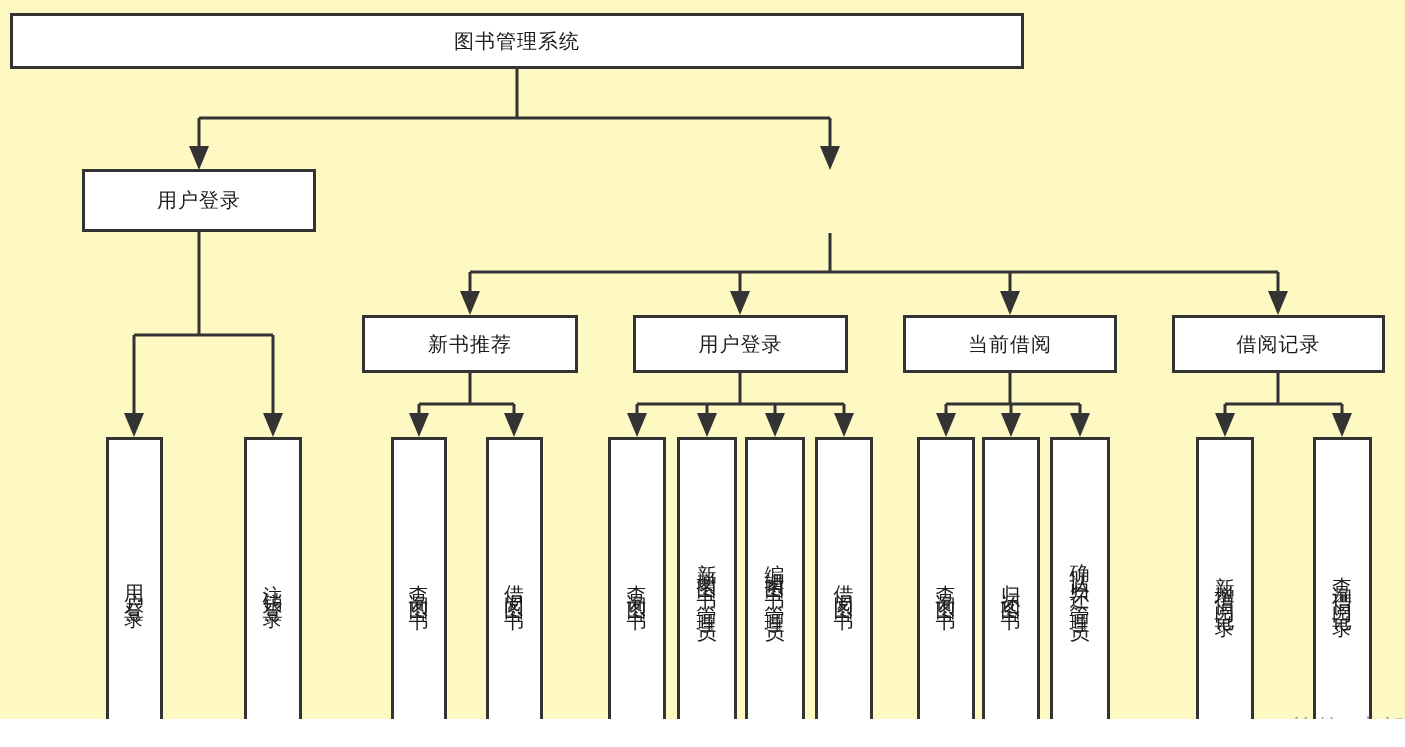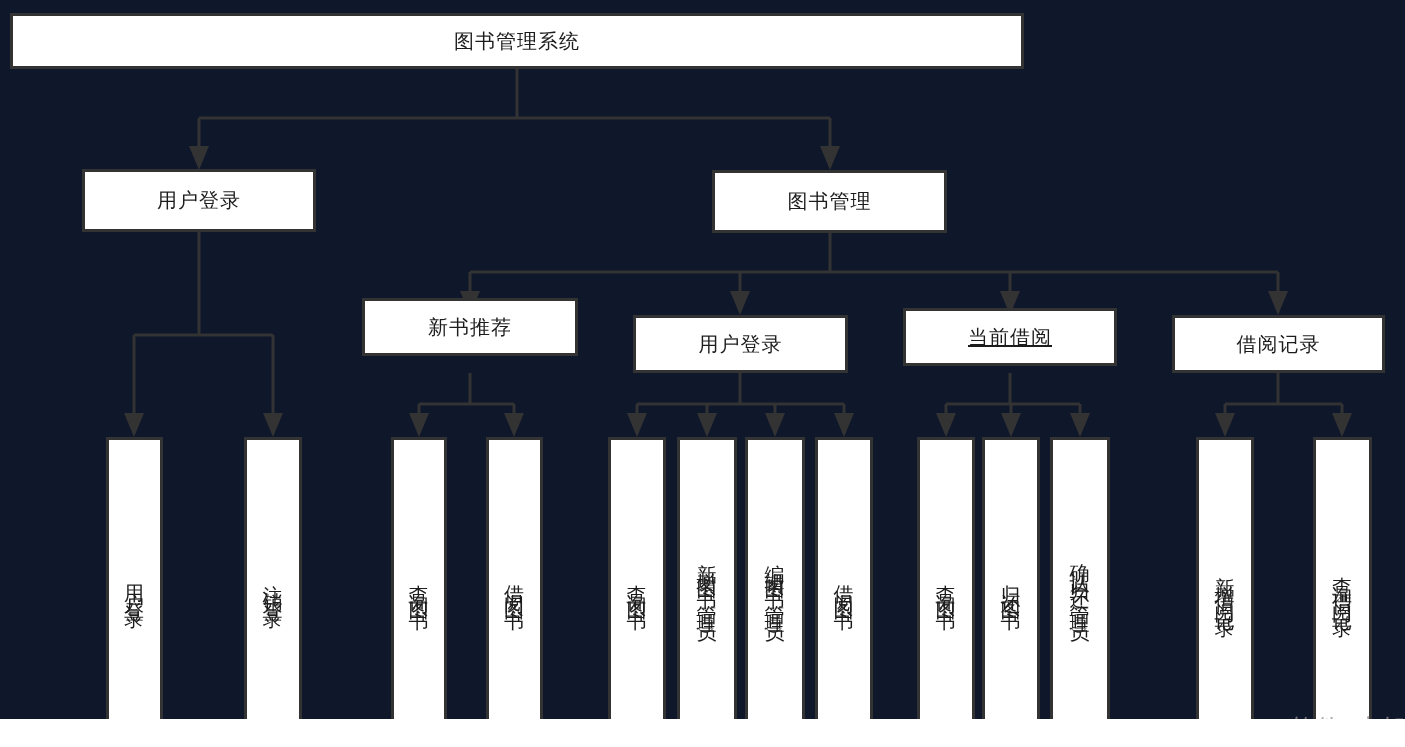--- a/index.html
+++ b/index.html
@@ -1,17 +1,17 @@
 <!DOCTYPE html>
 <html><head>
 <meta charset="utf-8">
 <style>
   html,body{margin:0;padding:0;background:#fff;}
   .canvas{
-    position:relative;width:1405px;height:719px;background:#0f172a;
+    position:relative;width:1405px;height:719px;background:#fef9c3;
     font-family:"Liberation Sans","DejaVu Sans",sans-serif;overflow:hidden;
   }
   svg.connectors{position:absolute;left:0;top:0;z-index:0;}
   .node{
     position:absolute;box-sizing:border-box;border:3px solid #333333;background:#ffffff;
     display:flex;align-items:center;justify-content:center;
     color:#1c1c1c;z-index:1;
   }
   .h-node{font-size:20px;letter-spacing:1px;}
   .root-node{border-width:3px;font-size:20px;}
@@ -67,25 +67,24 @@
       <polygon points="1001,413 1021,413 1011,437"></polygon>
       <polygon points="1070,413 1090,413 1080,437"></polygon>
       <polygon points="1215,413 1235,413 1225,437"></polygon>
       <polygon points="1332,413 1352,413 1342,437"></polygon>
     </g>
   </svg>
 
   <div class="node h-node root-node" style="left:10px;top:13px;width:1014px;height:56px;">图书管理系统</div>
 
   <div class="node h-node" style="left:82px;top:169px;width:234px;height:63px;">用户登录</div>
-  <div class="node h-node" style="left:712px;top:170px;width:235px;height:63px;">图书管理</div>
 
-  <div class="node h-node" style="left:362px;top:298px;width:216px;height:58px;">新书推荐</div>
+  <div class="node h-node" style="left:362px;top:315px;width:216px;height:58px;">新书推荐</div>
   <div class="node h-node" style="left:633px;top:315px;width:215px;height:58px;">用户登录</div>
-  <div class="node h-node" style="left:903px;top:308px;width:214px;height:58px;text-decoration:underline;">当前借阅</div>
+  <div class="node h-node" style="left:903px;top:315px;width:214px;height:58px;">当前借阅</div>
   <div class="node h-node" style="left:1172px;top:315px;width:213px;height:58px;">借阅记录</div>
 
   <div class="node v-node" style="left:106px;top:437px;width:57px;height:298px;">用户登录</div>
   <div class="node v-node" style="left:244px;top:437px;width:58px;height:298px;">注销登录</div>
 
   <div class="node v-node" style="left:391px;top:437px;width:56px;height:298px;">查询图书</div>
   <div class="node v-node" style="left:486px;top:437px;width:57px;height:298px;">借阅图书</div>
 
   <div class="node v-node" style="left:608px;top:437px;width:58px;height:298px;">查询图书</div>
   <div class="node v-node" style="left:677px;top:437px;width:60px;height:298px;">新增图书（管理员）</div>

